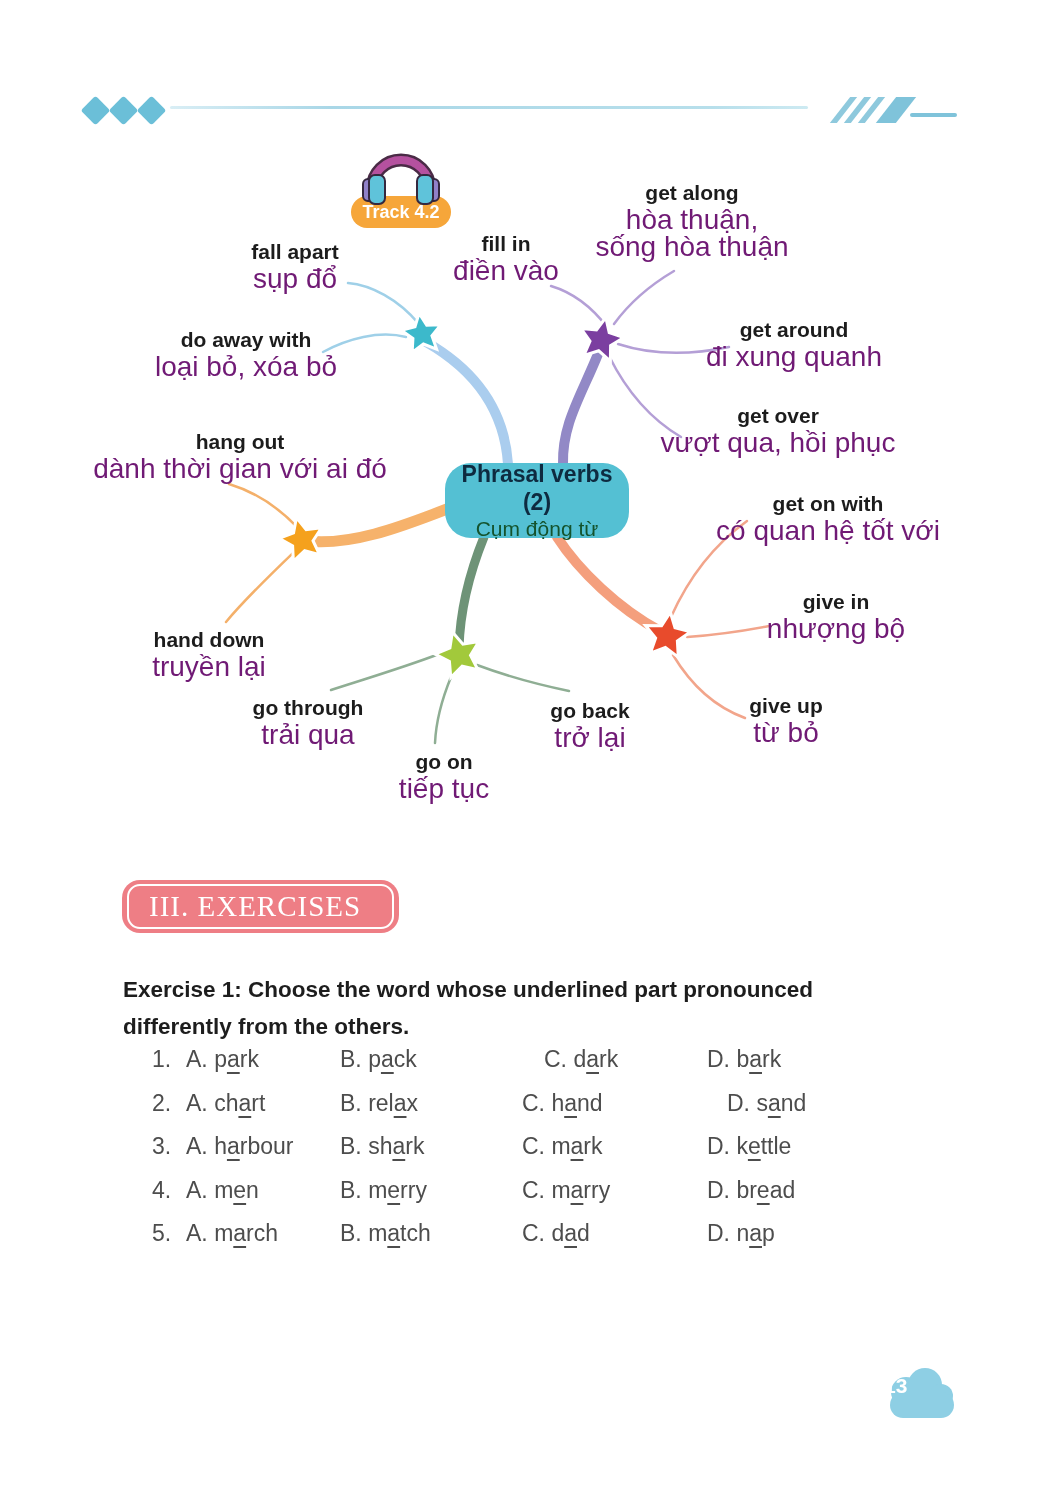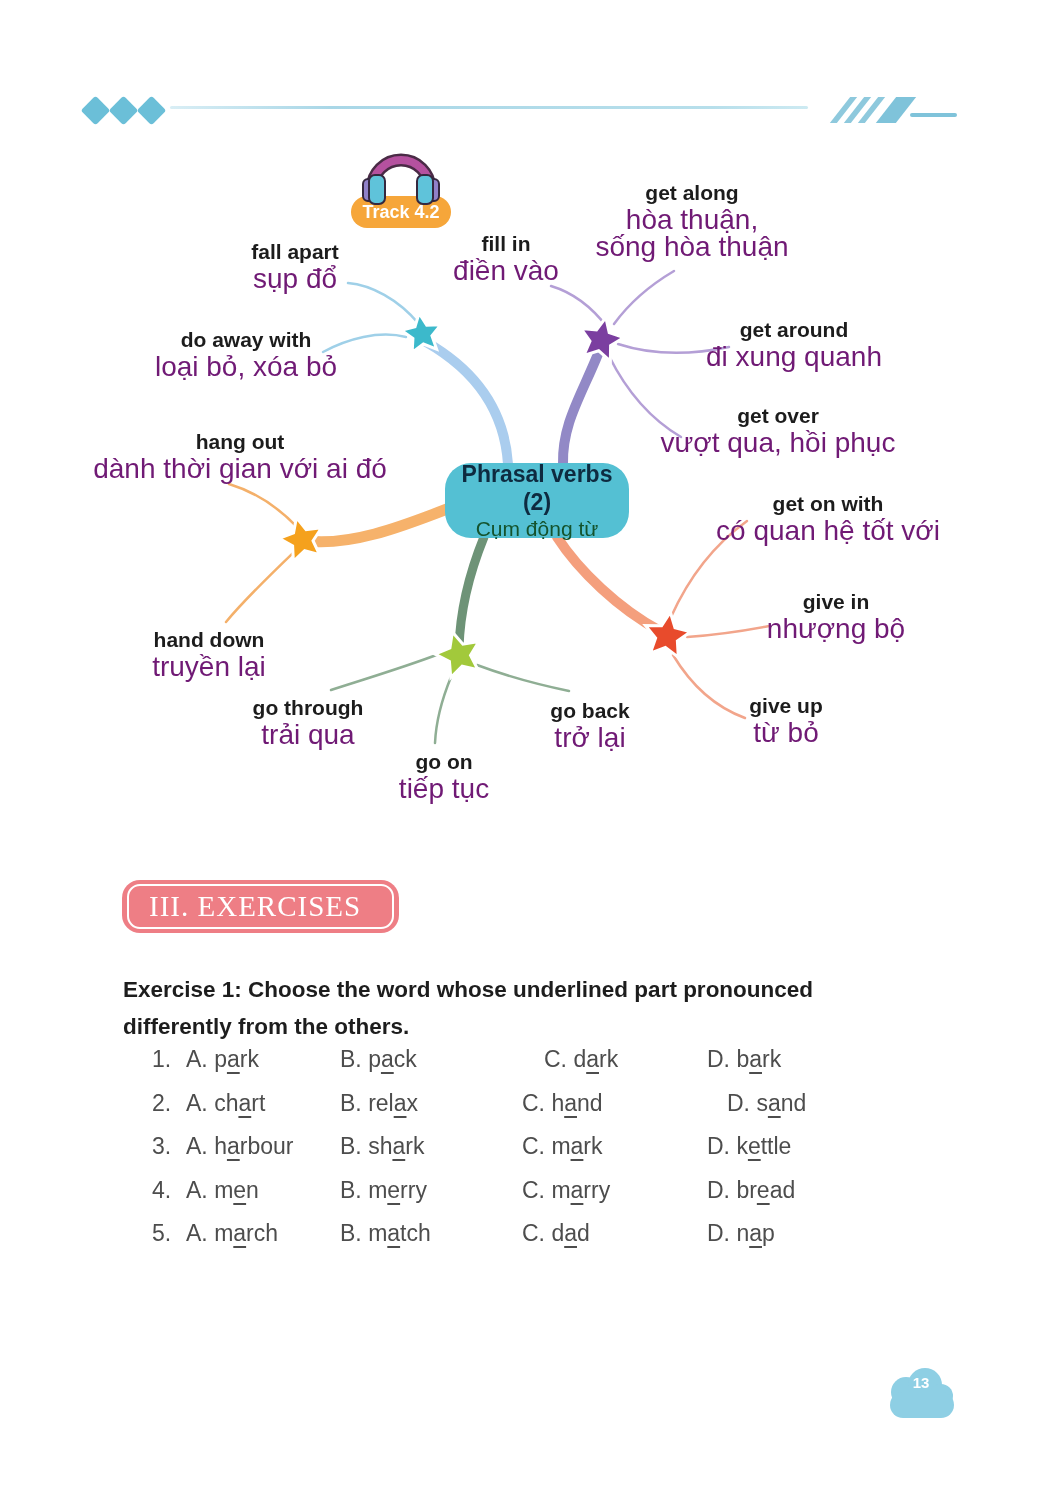--- a/index.html
+++ b/index.html
@@ -75,22 +75,22 @@
   .questions { position:absolute; left:0; top:1046px; width:1057px; height:225px; }
   .q-row { position:absolute; left:0; width:1057px; height:34px; }
   .q-num { position:absolute; left:152px; font-size:23px; color:#4d4d4d; }
   .q-opt { position:absolute; font-size:23px; color:#4d4d4d; white-space:nowrap; }
   .q-opt .u { text-decoration:underline; text-underline-offset:5px;
               text-decoration-thickness:2px; }
 
   
   .page-cloud { position:absolute; left:884px; top:1360px; width:74px; height:62px; }
   .page-cloud svg { position:absolute; left:0; top:0; }
-  .page-num { position:absolute; left:0; top:14px; width:74px; text-align:center;
-              color:#fff; font-size:15px; font-weight:700; }
+  .page-num { position:absolute; left:0; top:14px; width:74px; 
+              color:#fff; font-size:21px; font-weight:700; }
 </style>
 </head>
 <body>
 
 <div class="page">
 
   <span class="diamond d1"></span>
   <span class="diamond d2"></span>
   <span class="diamond d3"></span>
   <div class="header-line"></div>

